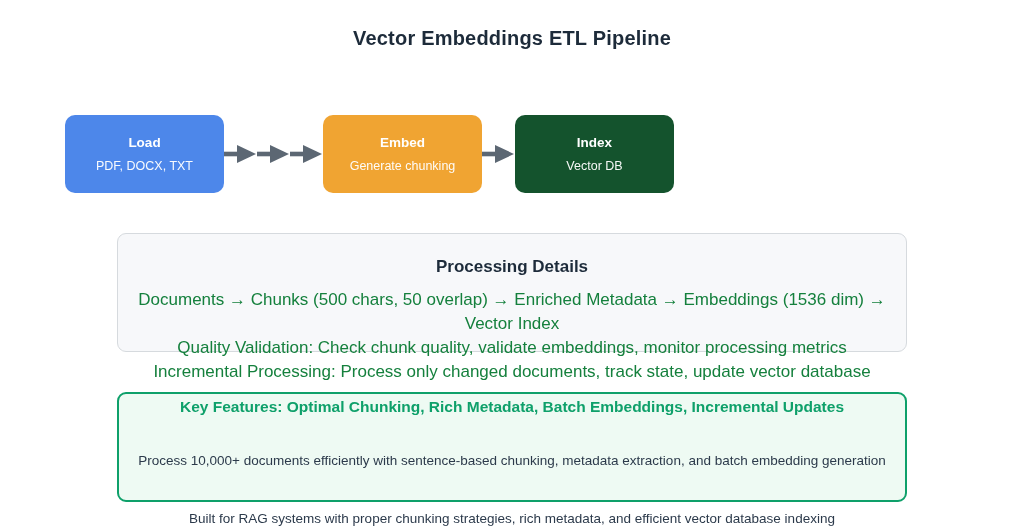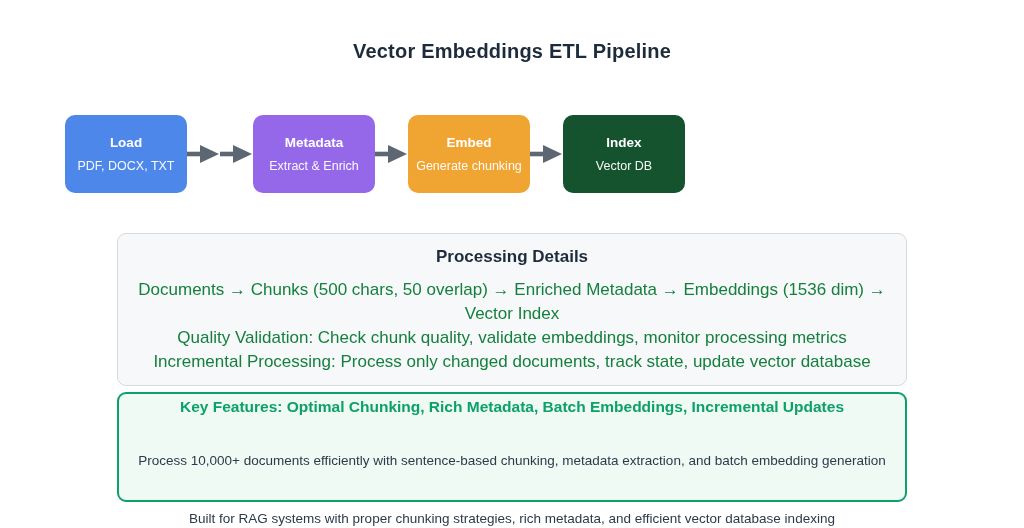--- a/index.html
+++ b/index.html
@@ -9,32 +9,32 @@
     font-family: "Liberation Sans", sans-serif;
     color: #2c3a4b;
     position: relative;
     overflow: hidden;
   }
   .page-title {
     text-align: center;
     font-size: 20px;
     font-weight: bold;
     color: #1d2b3a;
-    padding-top: 40px;
+    padding-top: 27px;
     letter-spacing: 0.2px;
   }
   .pipeline {
     position: absolute;
     left: 65px;
     top: 115px;
     display: flex;
     align-items: center;
   }
   .stage {
-    width: 122px;
+    width: 159px;
     height: 78px;
     border-radius: 10px;
     display: flex;
     flex-direction: column;
     align-items: center;
     justify-content: center;
     color: #ffffff;
     text-align: center;
   }
   .stage .stage-label {
@@ -60,24 +60,24 @@
   .card {
     position: absolute;
     left: 50%;
     transform: translateX(-50%);
     width: 790px;
     border-radius: 9px;
     text-align: center;
   }
   .card-processing {
     top: 233px;
-    height: 153px;
+    height: 119px;
     background: #f7f8fa;
     border: 1px solid #d6dade;
-    padding-top: 13px;
+    padding-top: 23px;
   }
   .card-processing .card-title {
     font-size: 17px;
     font-weight: bold;
     color: #1d2b3a;
     margin-bottom: 11px;
   }
   .card-processing .card-line {
     font-size: 17px;
     color: #15803d;
@@ -123,24 +123,20 @@
   </div>
 
 
   <div class="arrow">
     <svg viewBox="0 0 33 24">
         <rect class="arrow-shape" x="0" y="9.7" width="15" height="4.6"></rect>
         <polygon class="arrow-shape" points="13,3 13,21 32,12"></polygon>
       </svg>
   </div>
 
-  <div class="stage" style="background: rgb(148, 104, 232);">
-    <div class="stage-label">Metadata</div>
-    <div class="stage-sublabel">Extract &amp; Enrich</div>
-  </div>
 
   <div class="arrow">
     <svg viewBox="0 0 33 24">
         <rect class="arrow-shape" x="0" y="9.7" width="15" height="4.6"></rect>
         <polygon class="arrow-shape" points="13,3 13,21 32,12"></polygon>
       </svg>
   </div>
 
   <div class="stage" style="background: rgb(240, 164, 50);">
     <div class="stage-label">Embed</div>

